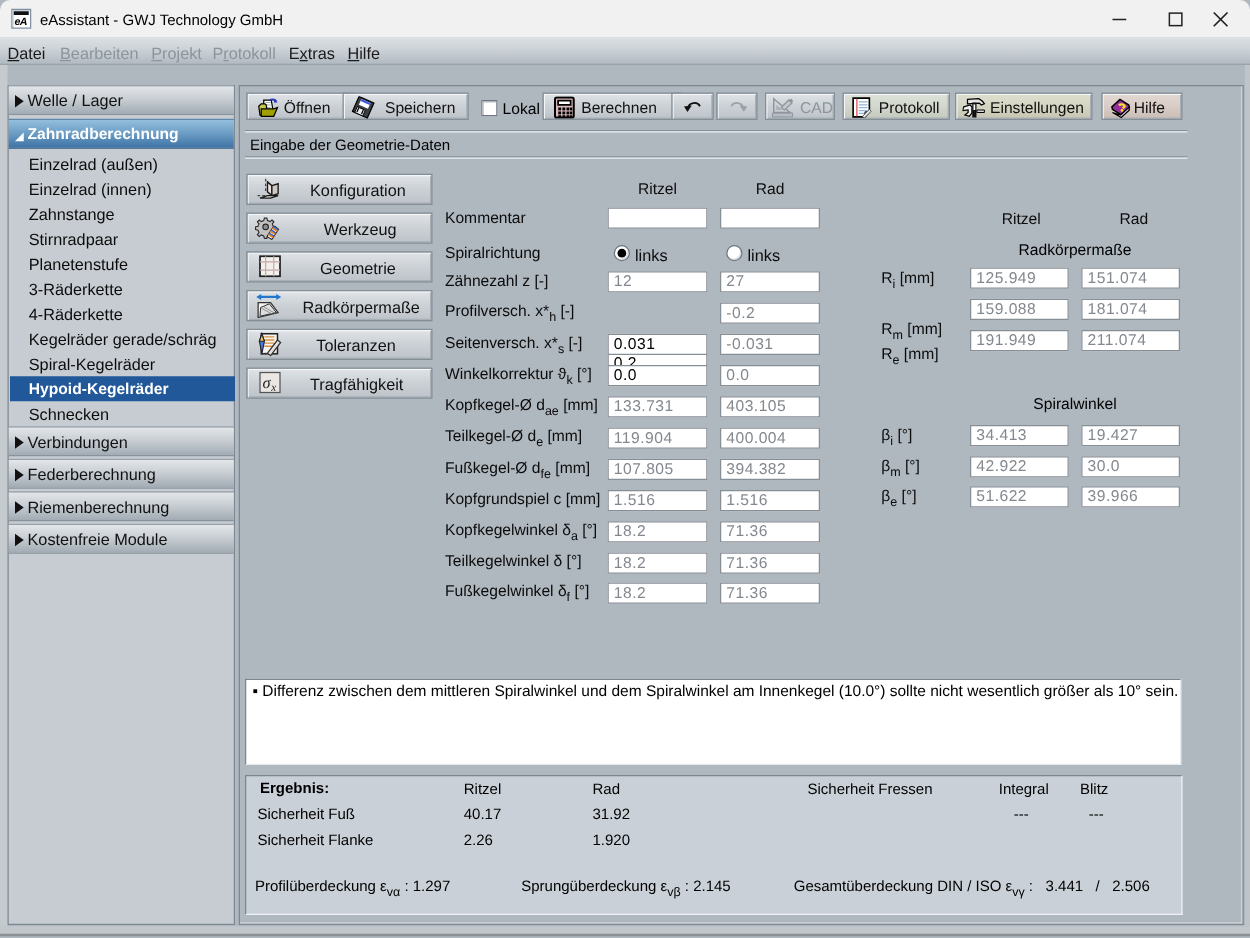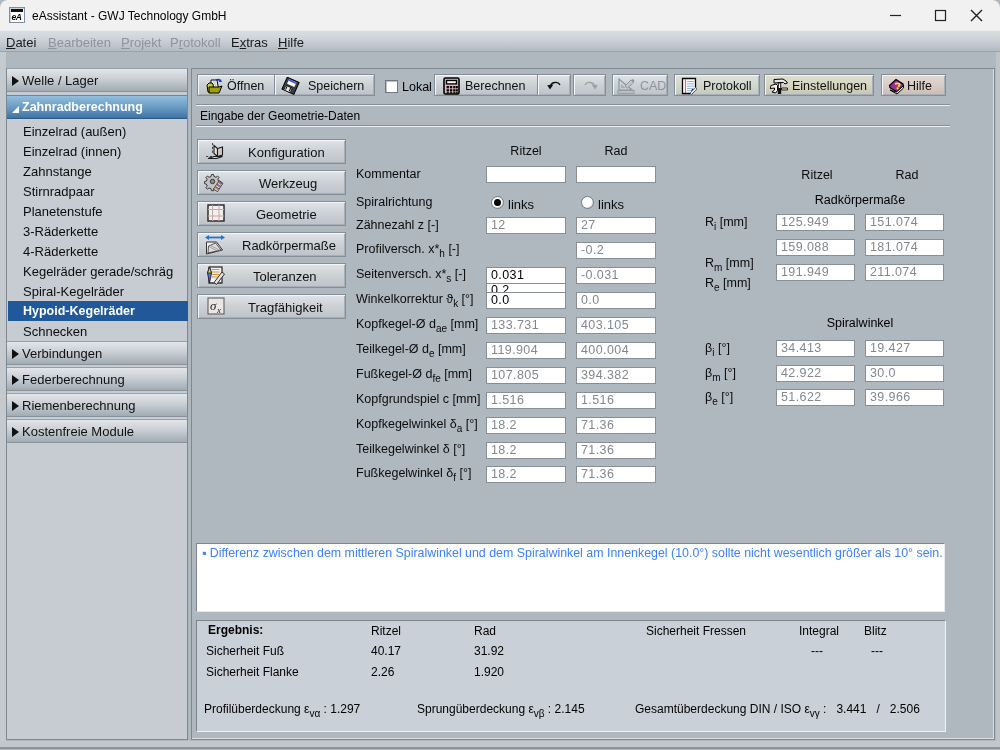--- a/index.html
+++ b/index.html
@@ -42,21 +42,21 @@
 
 .flabel { position:absolute; font-size:12.5px; color:#0c0c0c; white-space:nowrap; }
 .finput { position:absolute; width:80px; height:17px; background:#fff; border:1px solid #868e96; font-size:12.5px; color:#82888e; line-height:15px; padding-left:4px; letter-spacing:0.4px; white-space:nowrap; }
 .finput.ed { color:#000; }
 sub.s { font-size:10px; vertical-align:-4px; }
 .chead { position:absolute; font-size:12.5px; color:#0c0c0c; text-align:center; width:90px; }
 
 .radio { position:absolute; width:13px; height:13px; border-radius:50%; background:#fff; border:1px solid #6f7780; box-shadow:inset -1px -1px 0 #d8dde1; }
 .radio.on:after { content:""; position:absolute; left:2px; top:2px; width:7px; height:7px; border-radius:50%; background:#000; }
 
-#infobox { left:196px; top:543px; width:749px; height:69px; background:#fff; border:1px solid #7d858d; border-bottom-color:#e7ebee; border-right-color:#e7ebee; font-size:12.4px; color:#3b82f6; white-space:nowrap; }
+#infobox { left:196px; top:543px; width:749px; height:69px; background:#fff; border:1px solid #7d858d; border-bottom-color:#e7ebee; border-right-color:#e7ebee; font-size:12.4px; color:#000000; white-space:nowrap; }
 #resultbox { left:196px; top:620px; width:750px; height:112px; background:#c9d0d7; border:1px solid #7d858d; border-bottom-color:#eef2f5; border-right-color:#eef2f5; }
 .rtext { position:absolute; font-size:12px; color:#000; white-space:nowrap; }
 </style>
 </head>
 <body>
 <div class="abs" id="titlebar"></div>
 <div class="abs" id="appicon">
     <div class="tb"></div>
     <div class="txt">eA</div>
   </div>

